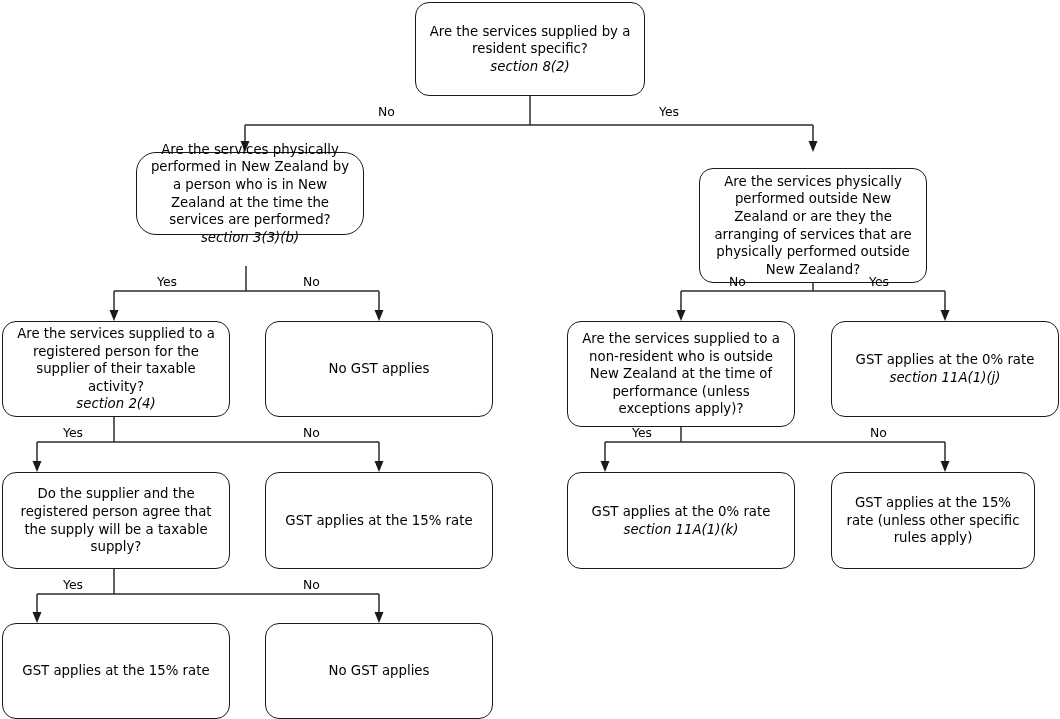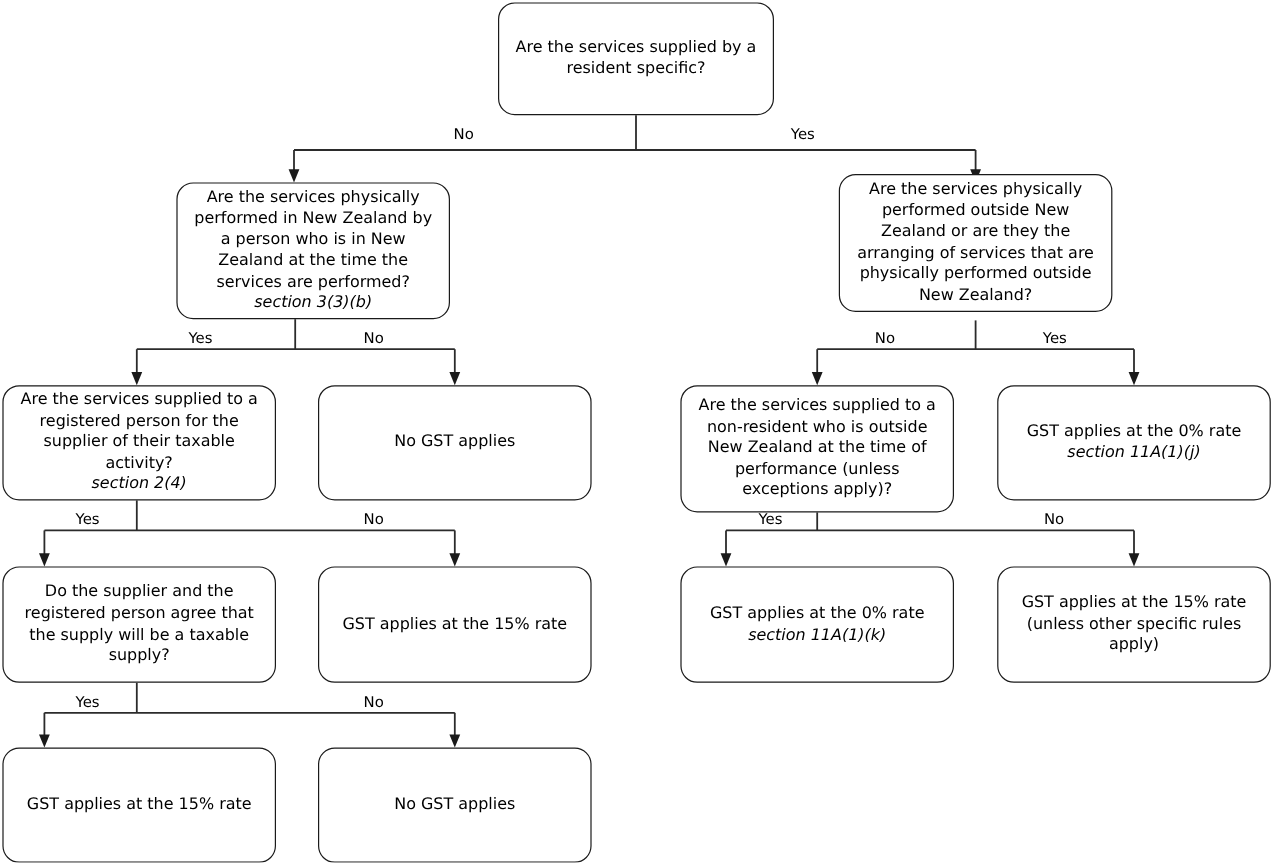--- a/index.html
+++ b/index.html
@@ -106,31 +106,32 @@
     <line x1="37" y1="594" x2="379" y2="594"></line>
     <line x1="37" y1="594" x2="37" y2="615"></line>
     <polygon points="37,623 32.5,612 41.5,612"></polygon>
     <line x1="379" y1="594" x2="379" y2="615"></line>
     <polygon points="379,623 374.5,612 383.5,612"></polygon>
   </svg>
 
   <div class="node" style="left:415px; top:2px; width:230px; height:94px;">
     <span class="txt">
       <span>Are the services supplied by a resident specific?</span>
-    </span>
-  </div>
-
-  <div class="node" style="left:147px; top:152px; width:228px; height:114px;">
+      <span class="sec">section 8(2)</span>
+    </span>
+  </div>
+
+  <div class="node" style="left:136px; top:152px; width:228px; height:83px;border-radius:20px;">
     <span class="txt">
       <span>Are the services physically performed in New Zealand by a person who is in New Zealand at the time the services are performed?</span>
       <span class="sec">section 3(3)(b)</span>
     </span>
   </div>
 
-  <div class="node" style="left:699px; top:145px; width:228px; height:115px;">
+  <div class="node" style="left:699px; top:168px; width:228px; height:115px;">
     <span class="txt">
       <span>Are the services physically performed outside New Zealand or are they the arranging of services that are physically performed outside New Zealand?</span>
     </span>
   </div>
 
   <div class="node" style="left:2px; top:321px; width:228px; height:96px;">
     <span class="txt">
       <span>Are the services supplied to a registered person for the supplier of their taxable activity?</span>
       <span class="sec">section 2(4)</span>
     </span>
@@ -163,21 +164,21 @@
     <span class="txt">GST applies at the 15% rate</span>
   </div>
 
   <div class="node" style="left:567px; top:472px; width:228px; height:97px;">
     <span class="txt">
       <span>GST applies at the 0% rate</span>
       <span class="sec">section 11A(1)(k)</span>
     </span>
   </div>
 
-  <div class="node" style="left:831px; top:472px; width:228px; height:97px;">
+  <div class="node" style="left:831px; top:472px; width:204px; height:97px;">
     <span class="txt">GST applies at the 15% rate (unless other specific rules apply)</span>
   </div>
 
   <div class="node" style="left:2px; top:623px; width:228px; height:96px;">
     <span class="txt">GST applies at the 15% rate</span>
   </div>
 
   <div class="node" style="left:265px; top:623px; width:228px; height:96px;">
     <span class="txt">No GST applies</span>
   </div>

